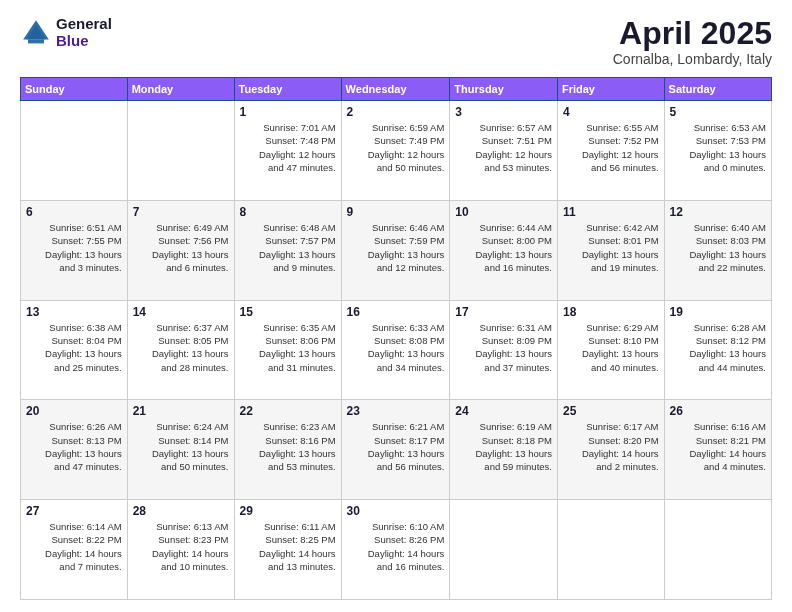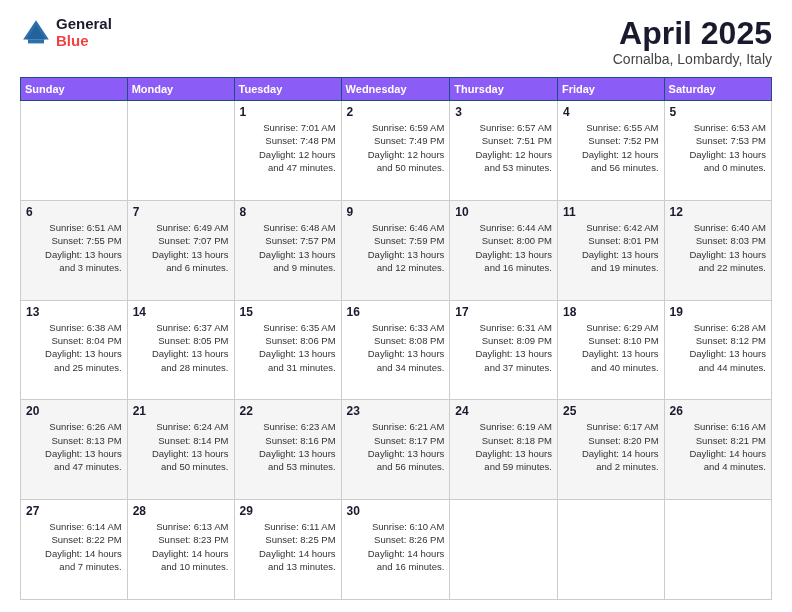--- a/index.html
+++ b/index.html
@@ -34,21 +34,21 @@
       line-height: 1.1;
     }
     .logo-general {
       font-size: 15px;
       font-weight: bold;
       color: #1a1a2e;
     }
     .logo-blue {
       font-size: 15px;
       font-weight: bold;
-      color: #ef4444;
+      color: #4c1d95;
     }
     .logo-icon {
       width: 32px;
       height: 32px;
     }
     .title-block {
       text-align: right;
       margin-left: 24px;
     }
     .month-title {
@@ -181,21 +181,21 @@
           <td>
             <div class="day-num">6</div>
             <div class="day-detail" style="white-space: pre-line;">Sunrise: 6:51 AM
 Sunset: 7:55 PM
 Daylight: 13 hours
 and 3 minutes.</div>
           </td>
           <td>
             <div class="day-num">7</div>
             <div class="day-detail" style="white-space: pre-line;">Sunrise: 6:49 AM
-Sunset: 7:07 PM
+Sunset: 7:56 PM
 Daylight: 13 hours
 and 6 minutes.</div>
           </td>
           <td>
             <div class="day-num">8</div>
             <div class="day-detail" style="white-space: pre-line;">Sunrise: 6:48 AM
 Sunset: 7:57 PM
 Daylight: 13 hours
 and 9 minutes.</div>
           </td>

